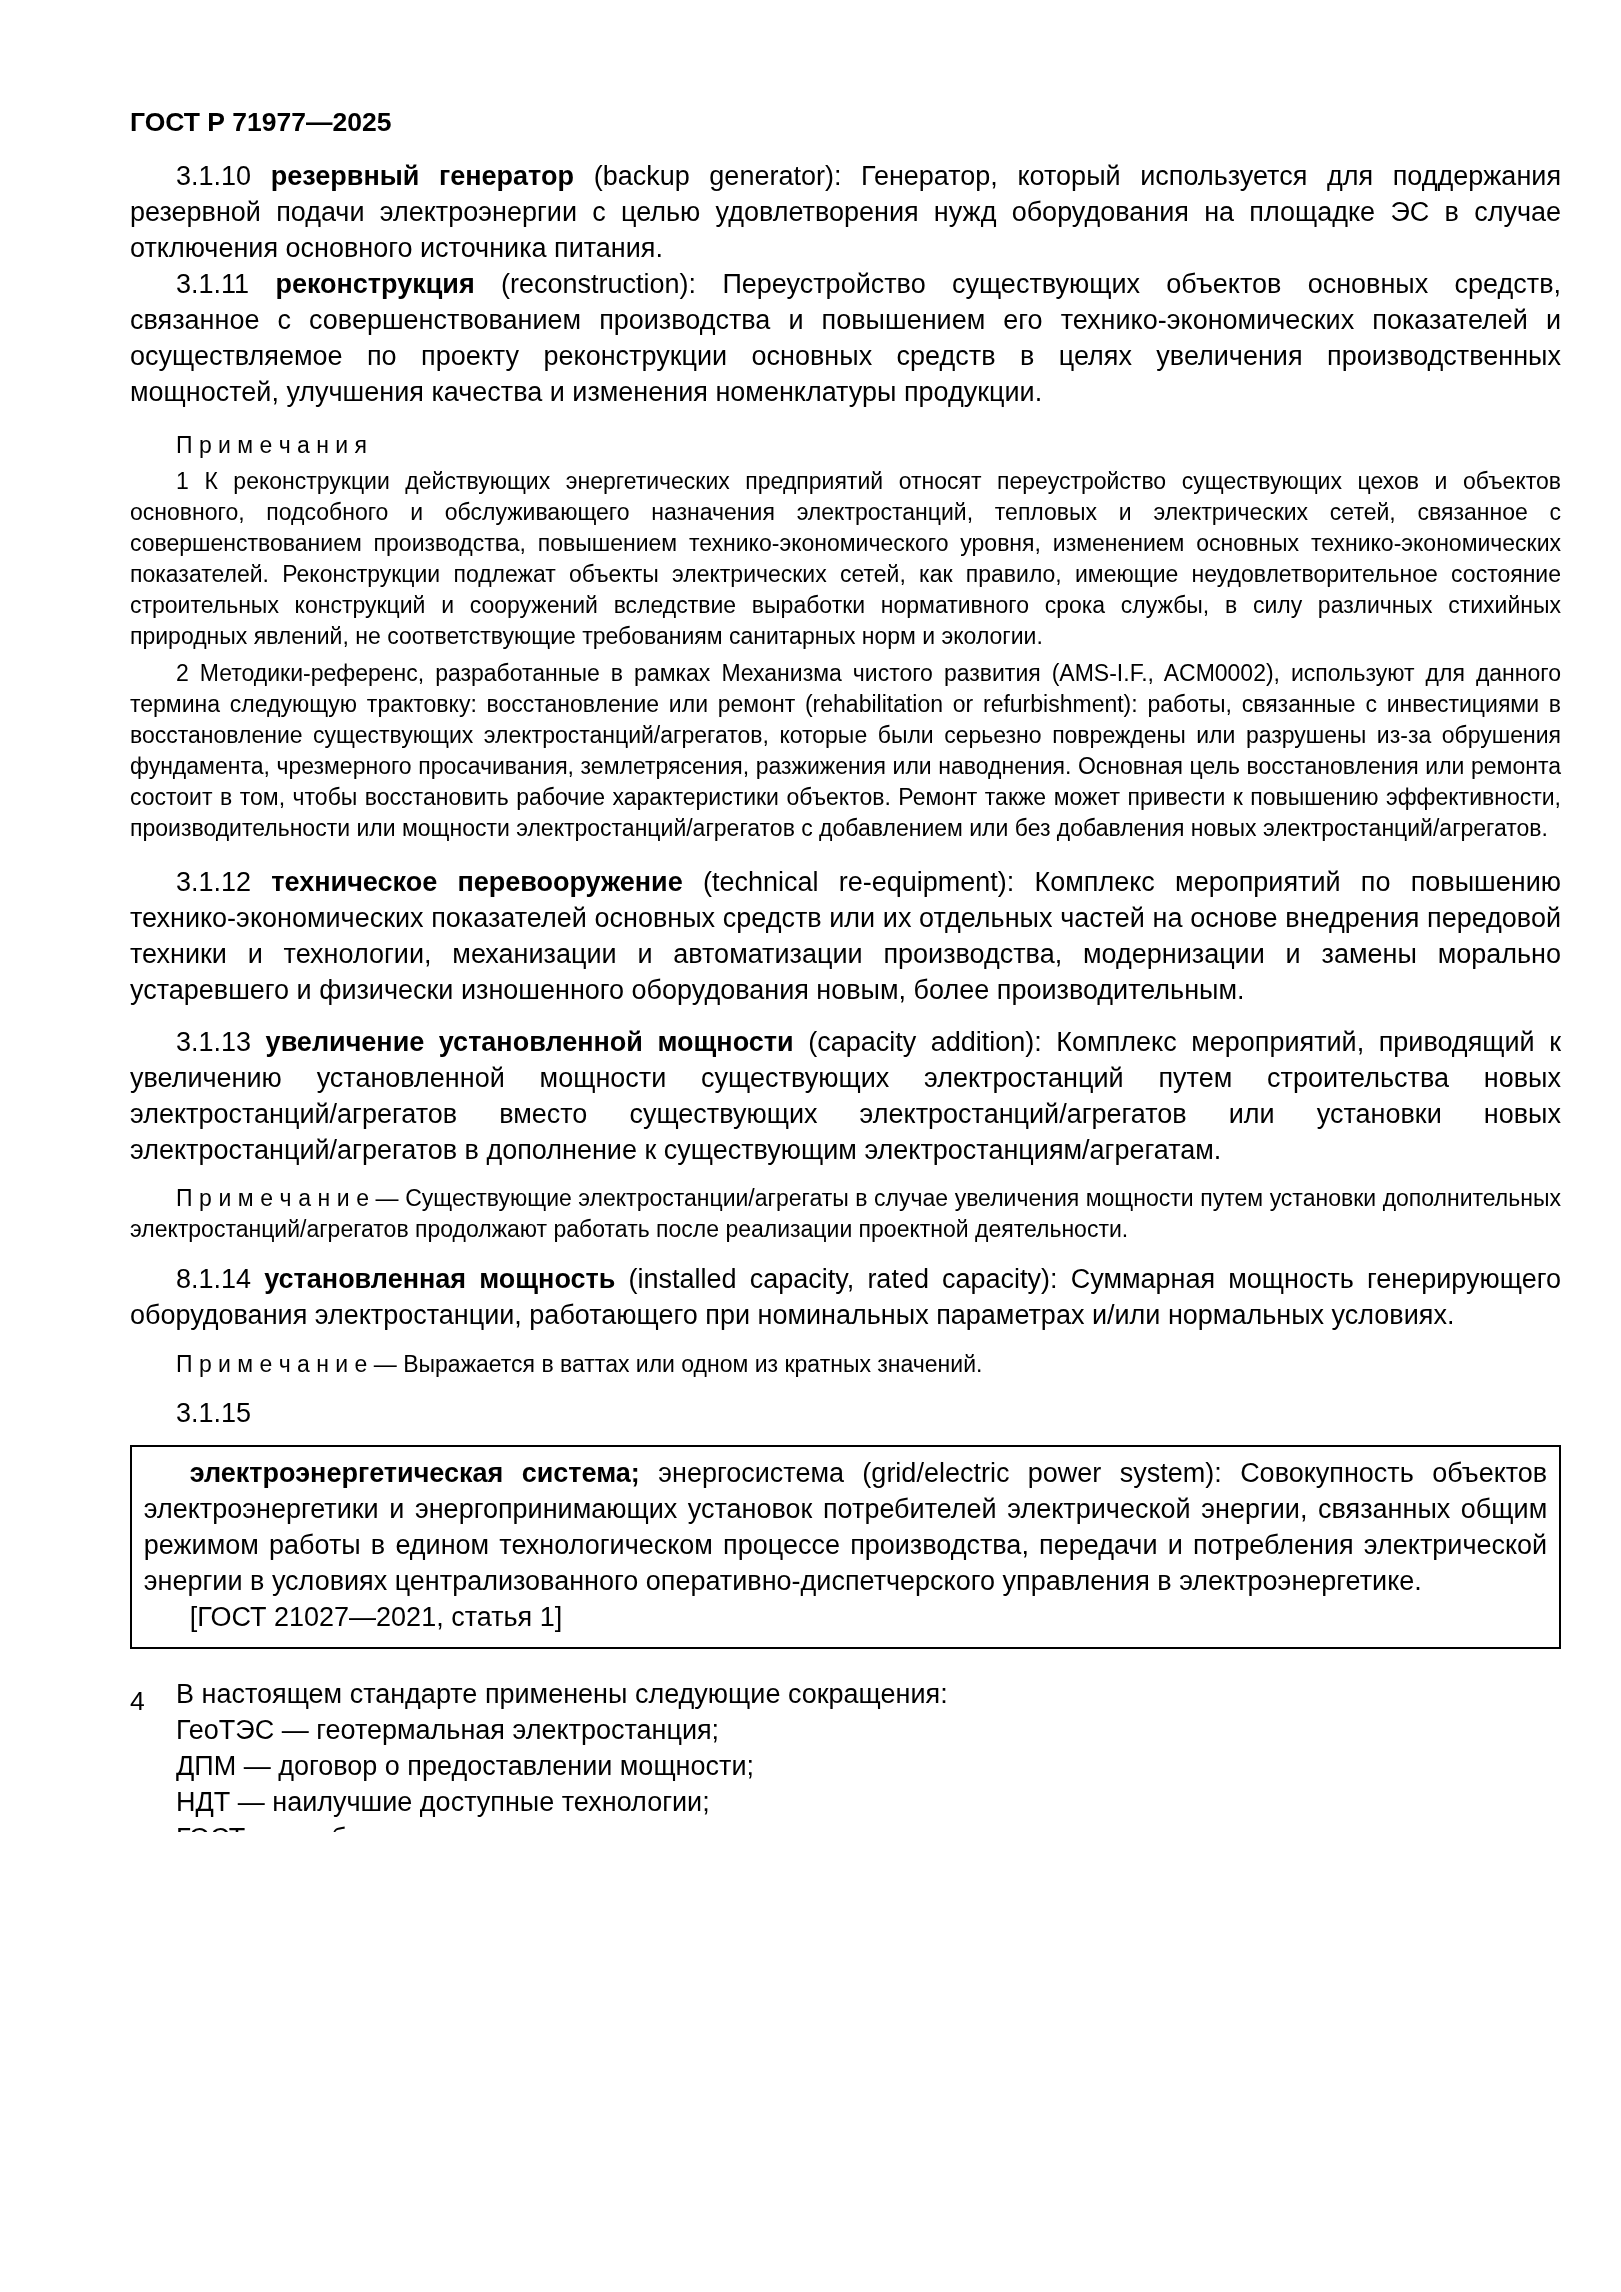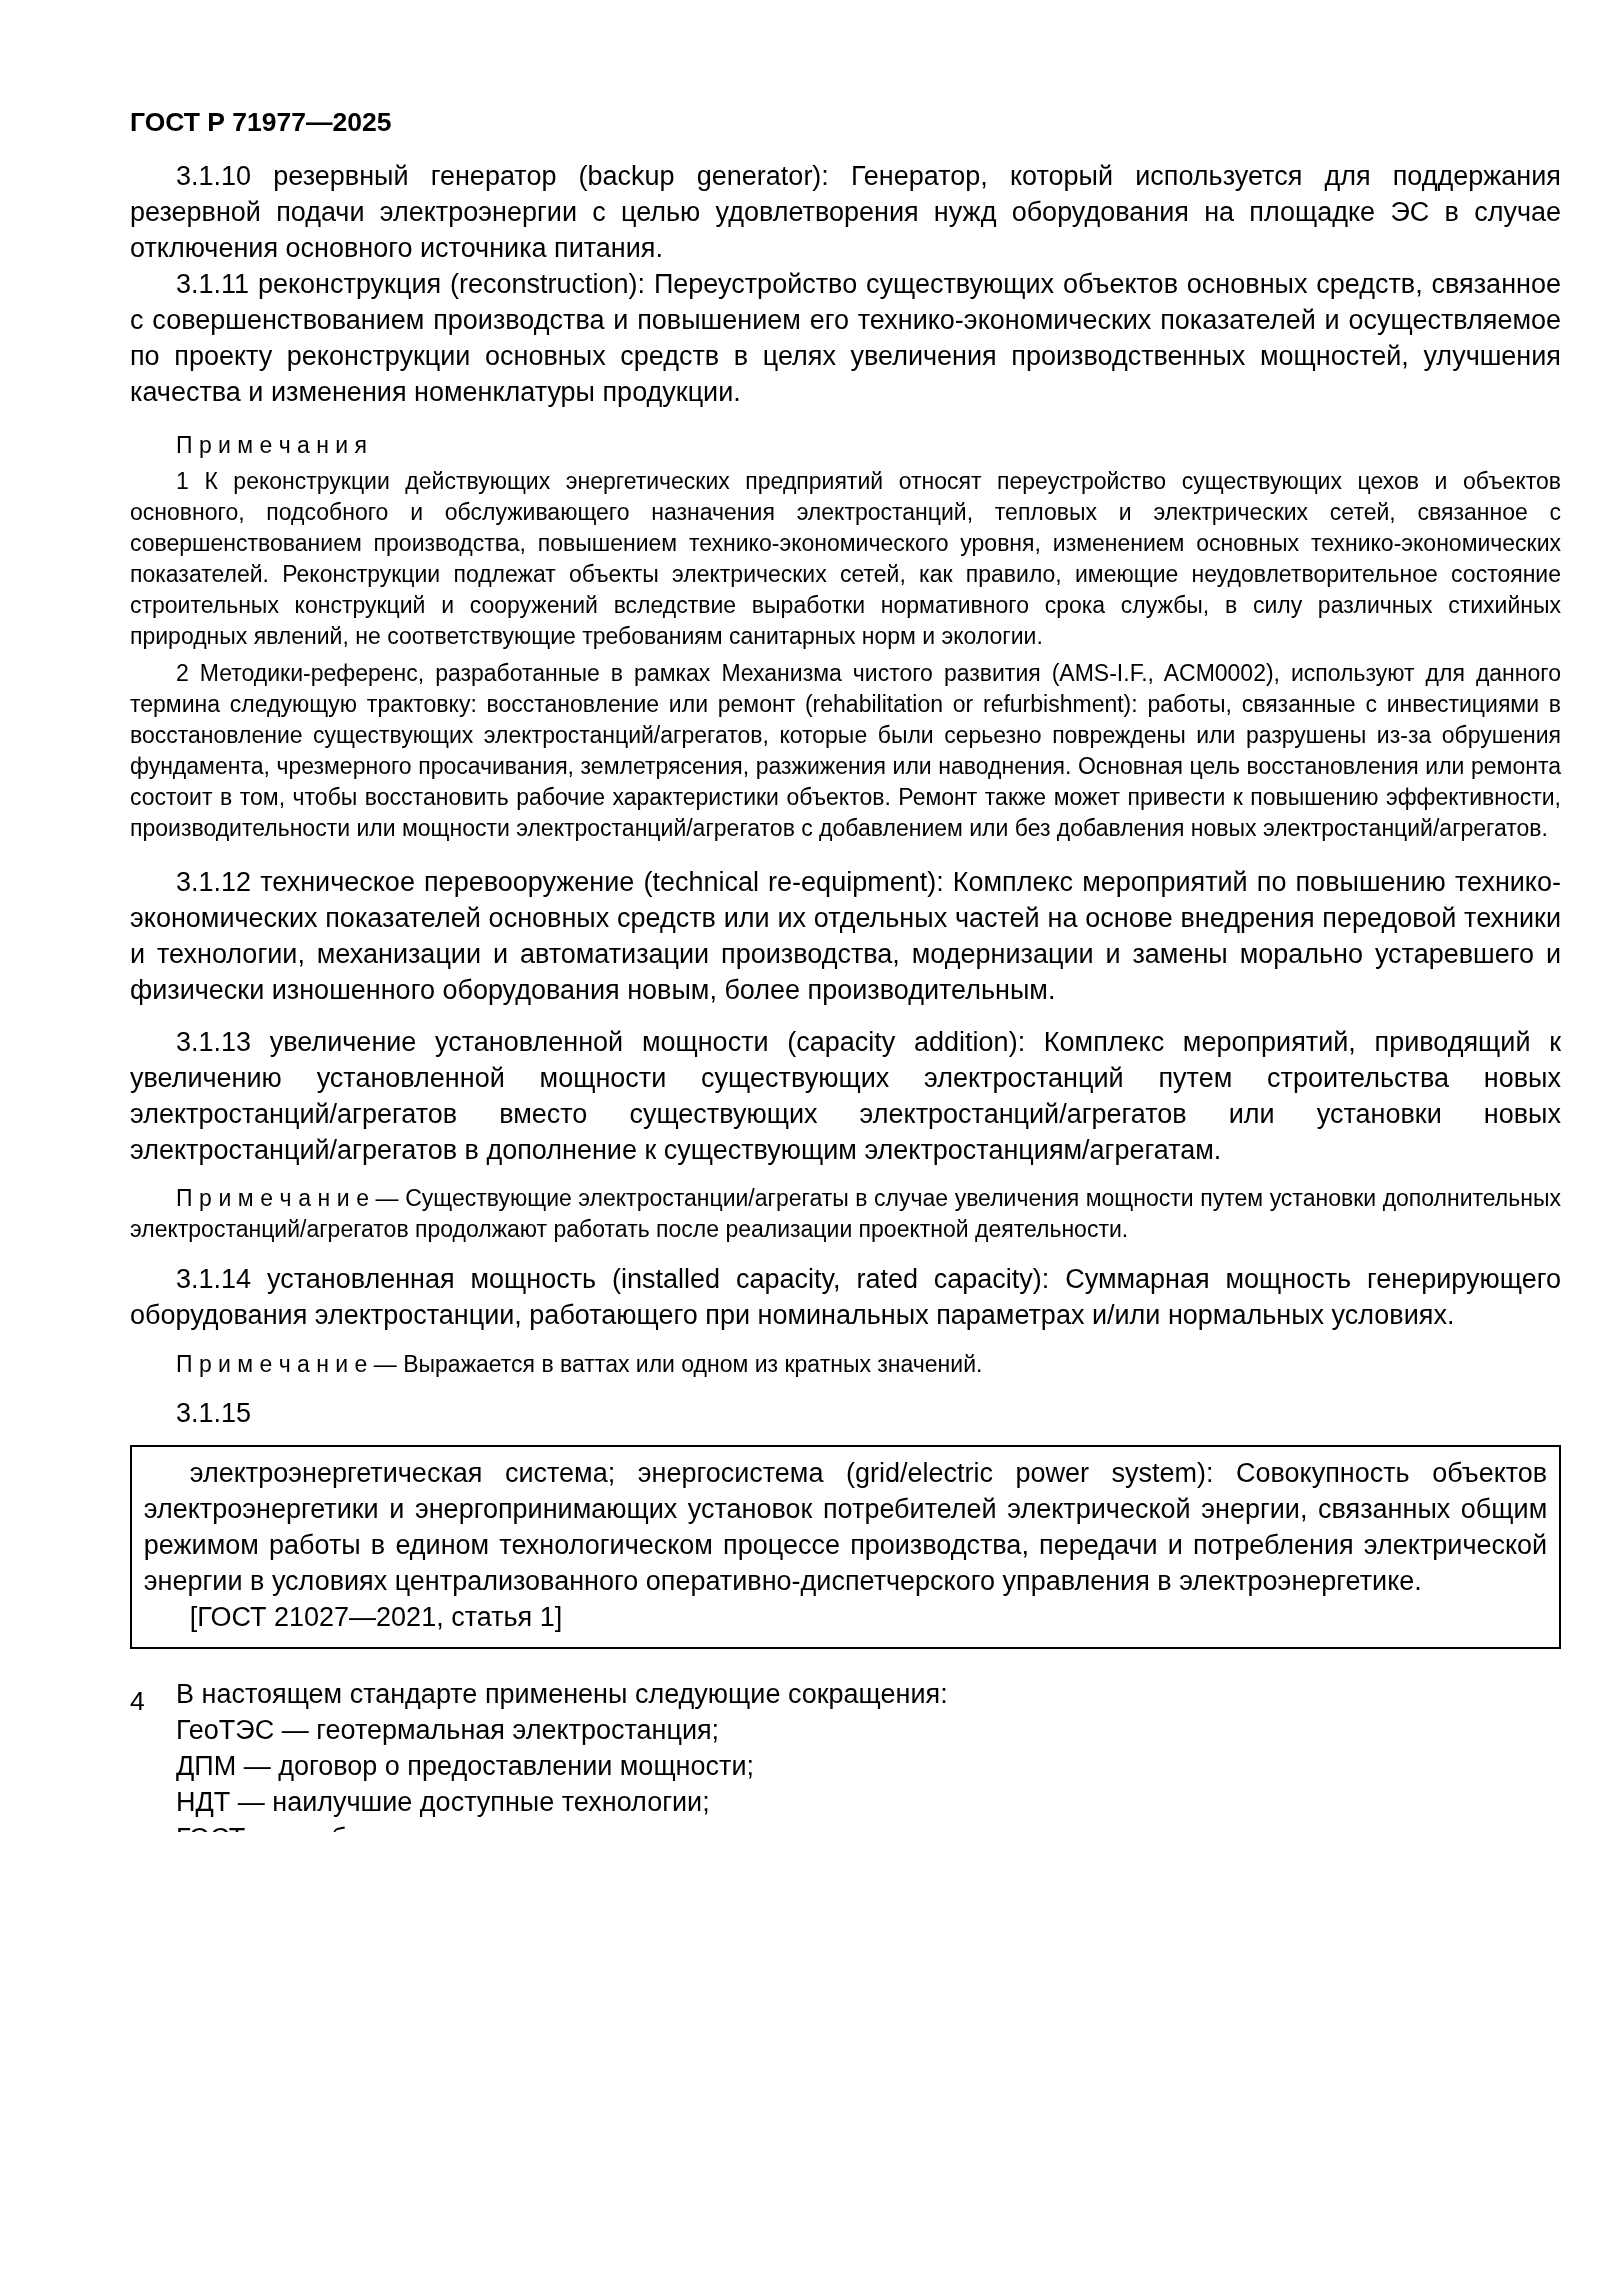--- a/index.html
+++ b/index.html
@@ -25,21 +25,21 @@
     line-height: 36px;
     text-align: justify;
     text-indent: 46px;
   }
   .note {
     font-size: 23px;
     line-height: 31px;
     text-align: justify;
     text-indent: 46px;
   }
-  .term-title { font-weight: 400; }
+  .term-title { font-weight: 700; }
   .mt-s { margin-top: 20px; }
   .mt-m { margin-top: 15.7px; }
   .mt-l { margin-top: 33px; }
   .boxed {
     border: 2.9px solid #000000;
     margin-top: 13.7px;
     padding: 7.8px 11.8px 11.8px 11.8px;
   }
   .heading {
     font-size: 27px;
@@ -74,21 +74,21 @@
   <p class="note mt-s">П р и м е ч а н и я</p>
   <p class="note" style="margin-top:5.9px;">1 К реконструкции действующих энергетических предприятий относят переустройство существующих цехов и объектов основного, подсобного и обслуживающего назначения электростанций, тепловых и электрических сетей, связанное с совершенствованием производства, повышением технико-экономического уровня, изменением основных технико-экономических показателей. Реконструкции подлежат объекты электрических сетей, как правило, имеющие неудовлетворительное состояние строительных конструкций и сооружений вследствие выработки нормативного срока службы, в силу различных стихийных природных явлений, не соответствующие требованиям санитарных норм и экологии.</p>
   <p class="note" style="margin-top:5.9px;">2 Методики-референс, разработанные в рамках Механизма чистого развития (AMS-I.F., ACM0002), используют для данного термина следующую трактовку: восстановление или ремонт (rehabilitation or refurbishment): работы, связанные с инвестициями в восстановление существующих электростанций/агрегатов, которые были серьезно повреждены или разрушены из-за обрушения фундамента, чрезмерного просачивания, землетрясения, разжижения или наводнения. Основная цель восстановления или ремонта состоит в том, чтобы восстановить рабочие характеристики объектов. Ремонт также может привести к повышению эффективности, производительности или мощности электростанций/агрегатов с добавлением или без добавления новых электростанций/агрегатов.</p>
 
   <p class="para" style="margin-top:19.6px;"><span>3.1.12</span> <span class="term-title">техническое перевооружение</span> <span>(technical re-equipment): Комплекс мероприятий по повышению технико-экономических показателей основных средств или их отдельных частей на основе внедрения передовой техники и технологии, механизации и автоматизации производства, модернизации и замены морально устаревшего и физически изношенного оборудования новым, более производительным.</span></p>
 
   <p class="para mt-m"><span>3.1.13</span> <span class="term-title">увеличение установленной мощности</span> <span>(capacity addition): Комплекс мероприятий, приводящий к увеличению установленной мощности существующих электростанций путем строительства новых электростанций/агрегатов вместо существующих электростанций/агрегатов или установки новых электростанций/агрегатов в дополнение к существующим электростанциям/агрегатам.</span></p>
 
   <p class="note mt-m"><span>П р и м е ч а н и е</span> <span>— Существующие электростанции/агрегаты в случае увеличения мощности путем установки дополнительных электростанций/агрегатов продолжают работать после реализации проектной деятельности.</span></p>
 
-  <p class="para mt-m"><span>3.1.14</span> <span class="term-title">установленная мощность</span> <span>(installed capacity, rated capacity): Суммарная мощность генерирующего оборудования электростанции, работающего при номинальных параметрах и/или нормальных условиях.</span></p>
+  <p class="para mt-m"><span>8.1.14</span> <span class="term-title">установленная мощность</span> <span>(installed capacity, rated capacity): Суммарная мощность генерирующего оборудования электростанции, работающего при номинальных параметрах и/или нормальных условиях.</span></p>
 
   <p class="note mt-m"><span>П р и м е ч а н и е</span> <span>— Выражается в ваттах или одном из кратных значений.</span></p>
 
   <p class="para mt-m">3.1.15</p>
 
   <div class="boxed">
     <p class="para"><span class="term-title">электроэнергетическая система;</span> <span>энергосистема (grid/electric power system): Совокупность объектов электроэнергетики и энергопринимающих установок потребителей электрической энергии, связанных общим режимом работы в едином технологическом процессе производства, передачи и потребления электрической энергии в условиях централизованного оперативно-диспетчерского управления в электроэнергетике.</span></p>
     <p class="para">[ГОСТ 21027—2021, статья 1]</p>
   </div>
 

